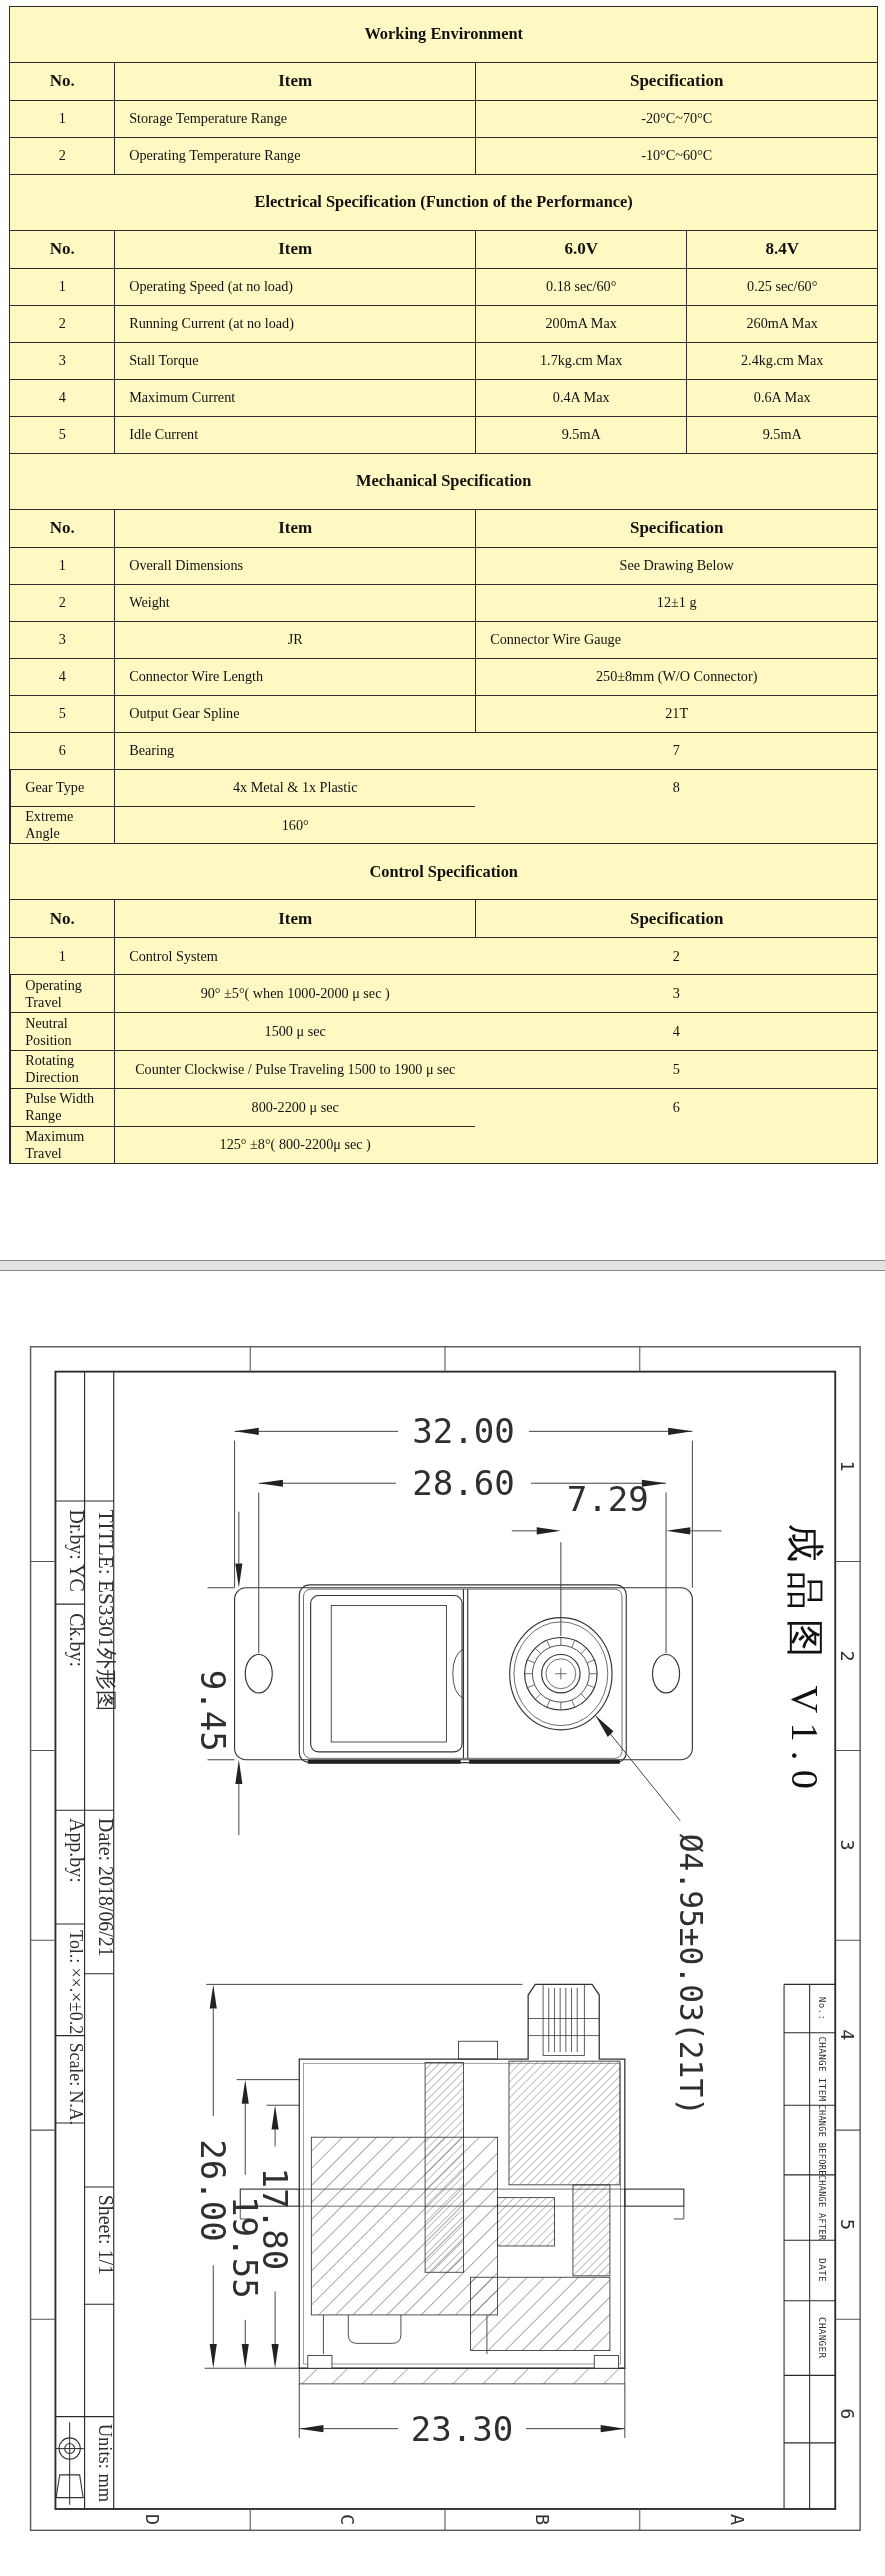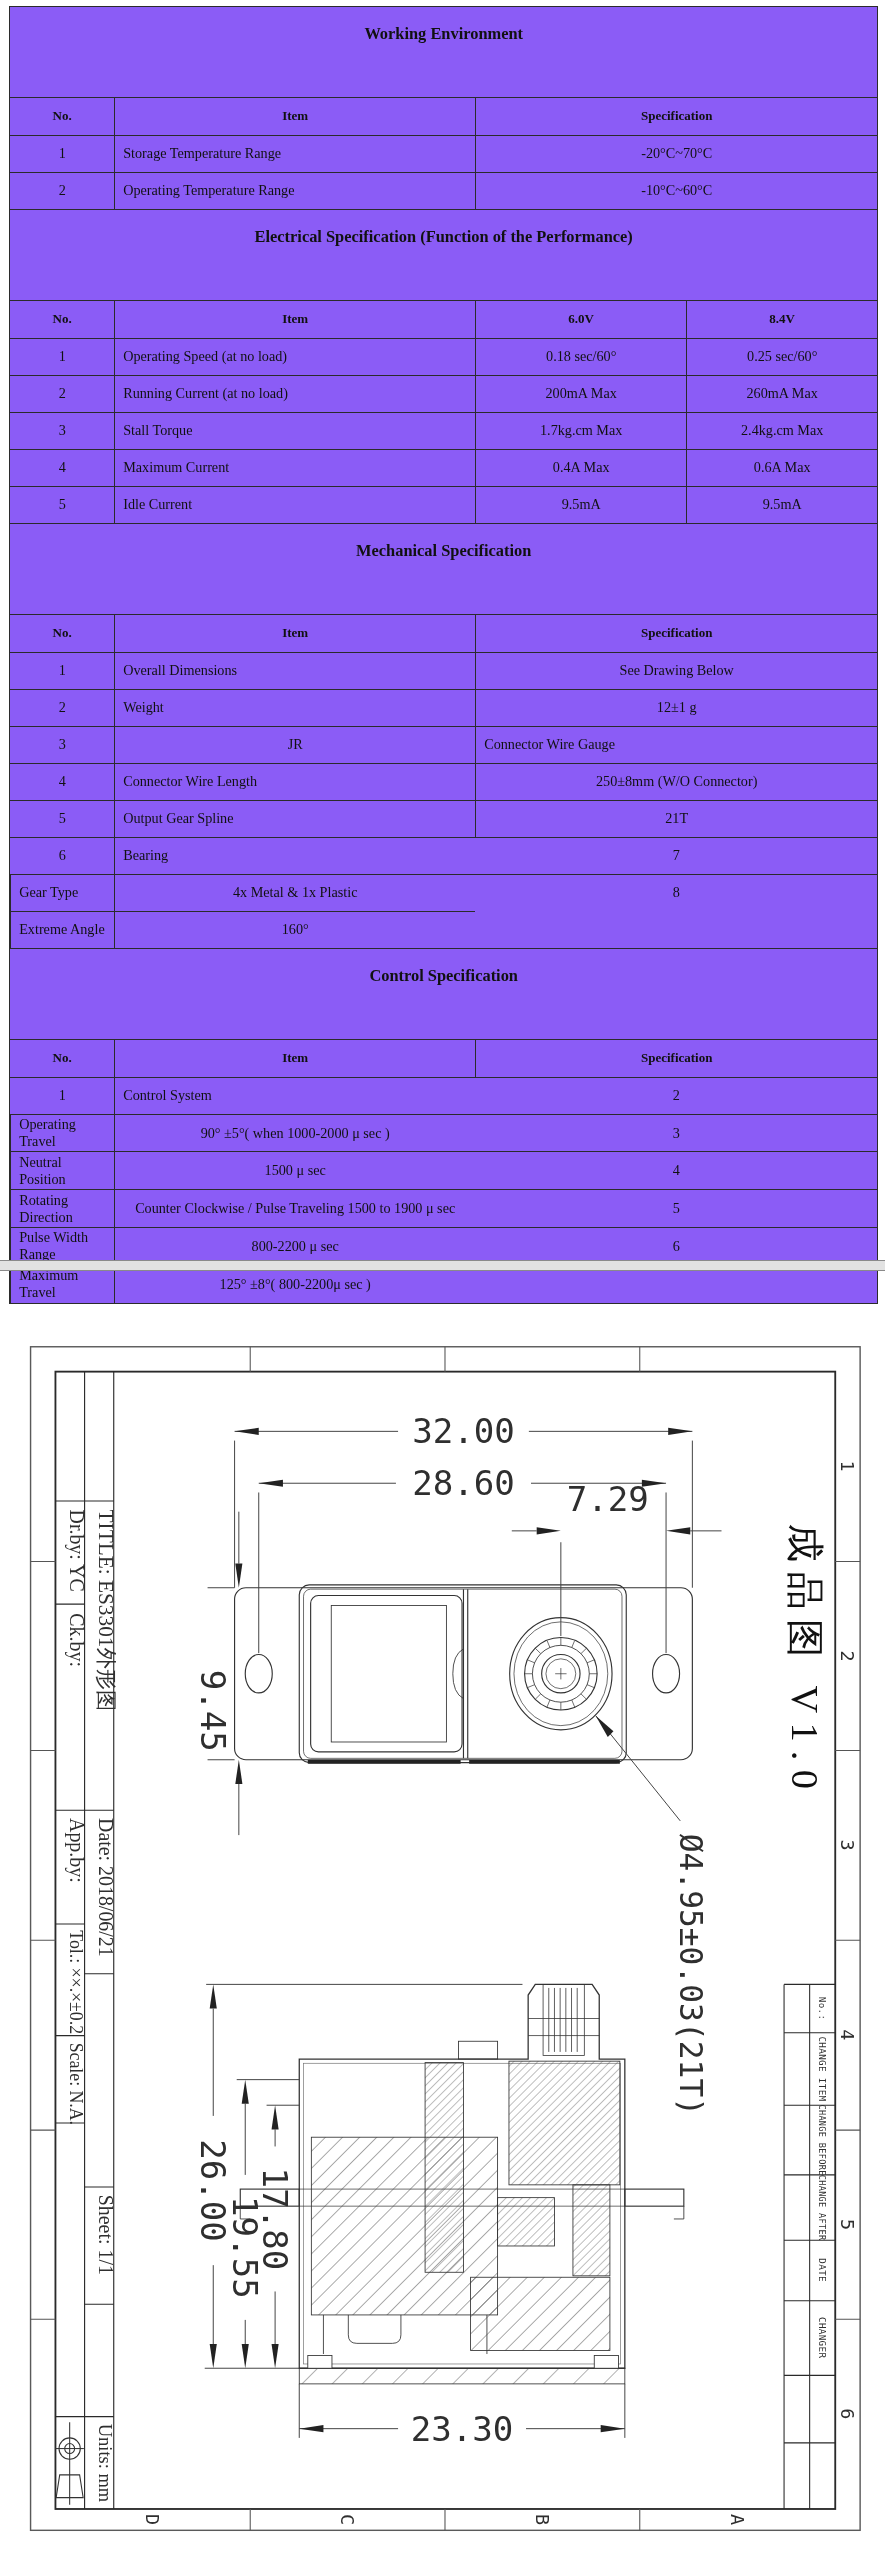--- a/index.html
+++ b/index.html
@@ -1,29 +1,29 @@
 <!DOCTYPE html>
 <html style="font-size:11.4px"><head>
 <meta charset="utf-8">
 <style>
   html,body{margin:0;padding:0;background:#fff;}
   body{width:885px;height:2576px;position:relative;font-family:"Liberation Serif",serif;color:#111;}
   
-  #spec-page{position:absolute;left:9.2px;top:5.7px;width:867px;border:1.4px solid #2b2b2b;background:#8b5cf6;}
+  #spec-page{position:absolute;left:9.2px;top:5.7px;width:867px;border:1.4px solid #2b2b2b;background:#fef9c3;}
   .t-title{height:55px;display:flex;align-items:center;justify-content:center;
            font-weight:bold;font-size:16.4px;border-top:1.4px solid #2b2b2b;}
   #spec-page > div:first-child .t-title{border-top:none;}
   .t-grid{display:grid;}
   .cols3{grid-template-columns:104px 361px 1fr;}
   .cols4{grid-template-columns:104px 361px 211px 1fr;}
   .t-cell{border-top:1.4px solid #2b2b2b;min-height:37px;display:flex;align-items:center;
           justify-content:center;font-size:14.2px;padding:1.4px 4.3px;box-sizing:border-box;}
-  .t-cell.h{font-weight:bold;min-height:38px;font-size:13px;margin-top:35px;}
+  .t-cell.h{font-weight:bold;min-height:38px;font-size:17px;}
   .t-cell.c1{border-left:1.4px solid #2b2b2b;}
-  .t-cell.item{justify-content:flex-start;padding-left:8px;}
+  .t-cell.item{justify-content:flex-start;padding-left:14px;}
   
   #divider{position:absolute;left:0;top:1260px;width:885px;height:11.4px;background:#e2e2e2;
            border-top:1.4px solid #8a8a8a;border-bottom:1.4px solid #8a8a8a;box-sizing:border-box;}
   
   #sheet-svg{position:absolute;left:0;top:1316px;}
   text{fill:#2f2f2f;}
   .cad{font-family:"DejaVu Sans Mono",monospace;}
   .ser{font-family:"Liberation Serif",serif;fill:#111;}
 </style>
 </head>

